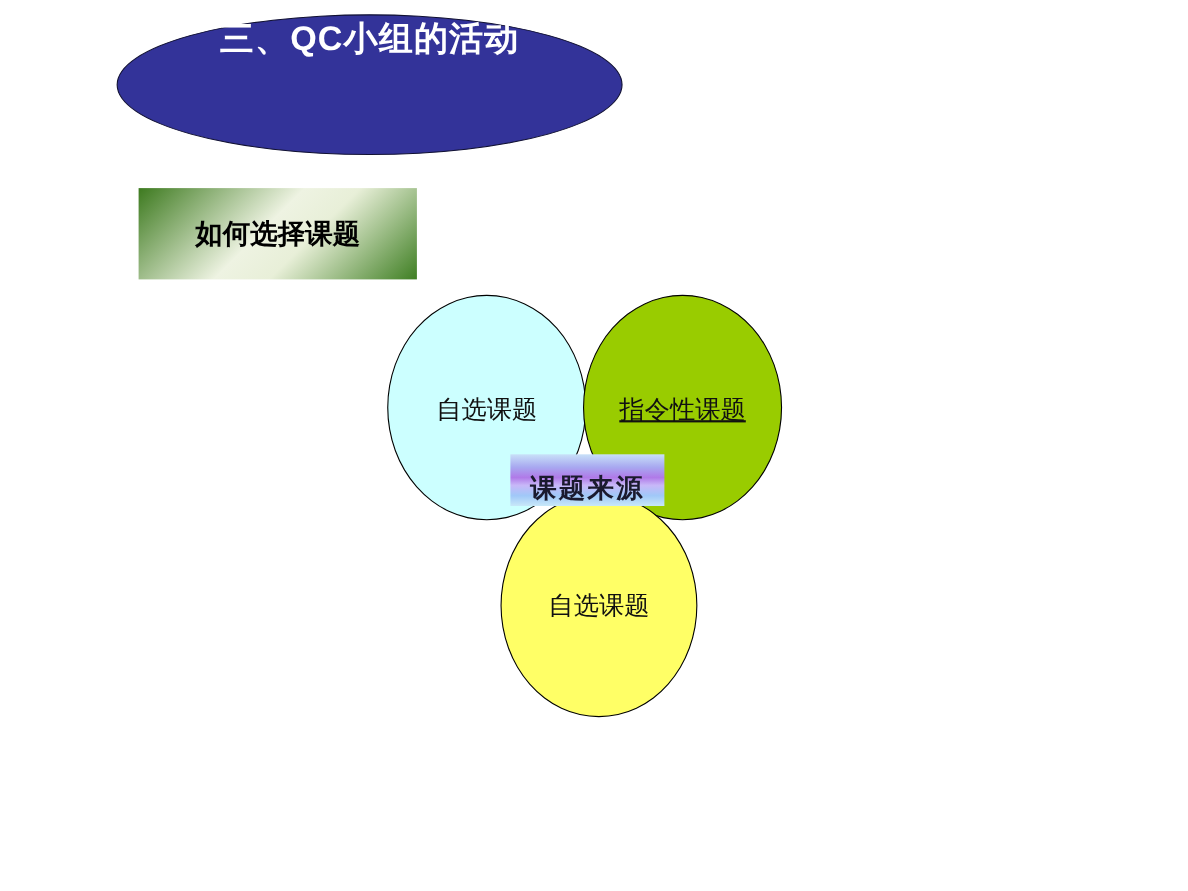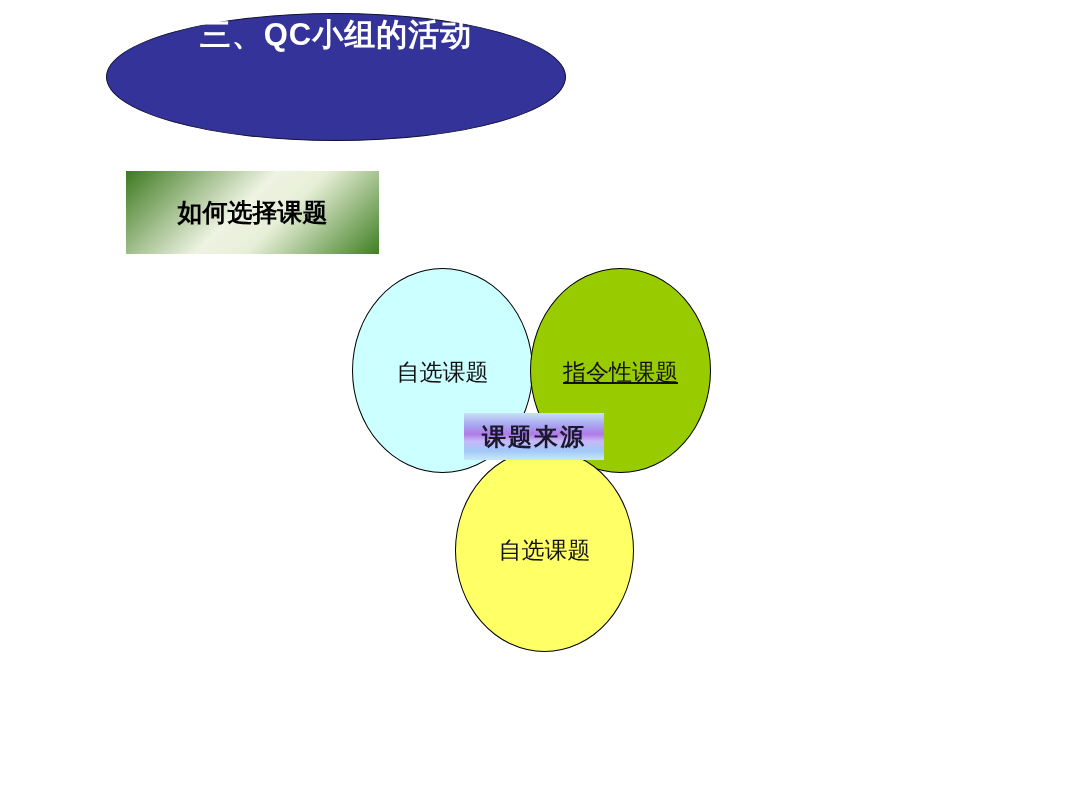--- a/index.html
+++ b/index.html
@@ -24,21 +24,21 @@
       position: absolute; border-radius: 50%; border: 1.5px solid #000;
       box-sizing: border-box; display: flex; align-items: center; justify-content: center;
       font-family: "DejaVu Serif", "Liberation Serif", serif; font-size: 23px; color: #111;
     }
     #ellipse-self { left: 352px; top: 268px; width: 181px; height: 205px; background: #ccffff; z-index: 1; }
     #ellipse-directive { left: 530px; top: 268px; width: 181px; height: 205px; background: #99cc00; z-index: 2; text-decoration: underline; }
     #ellipse-guided { left: 455px; top: 449px; width: 179px; height: 203px; background: #ffff66; z-index: 3; }
     #source-label {
       left: 464px; top: 413px; width: 140px; height: 47px; z-index: 4;
       background: linear-gradient(180deg, #c8e0f8 0%, #a8a8f0 25%, #b07ae8 45%, #c8b8f8 60%, #a0c8f8 80%, #c8e8f8 100%);
-      display: flex; align-items: center; justify-content: center;
+      display: flex; align-items: flex-end; justify-content: center;
       font-family: "DejaVu Serif", "Liberation Serif", serif; font-weight: bold;
       font-size: 24px; color: #1a1a2e; letter-spacing: 2px;
     }
   </style>
 </head>
 <body>
 
 <div class="abs" id="title-ellipse">
   <span>三、QC小组的活动</span>
 </div>

